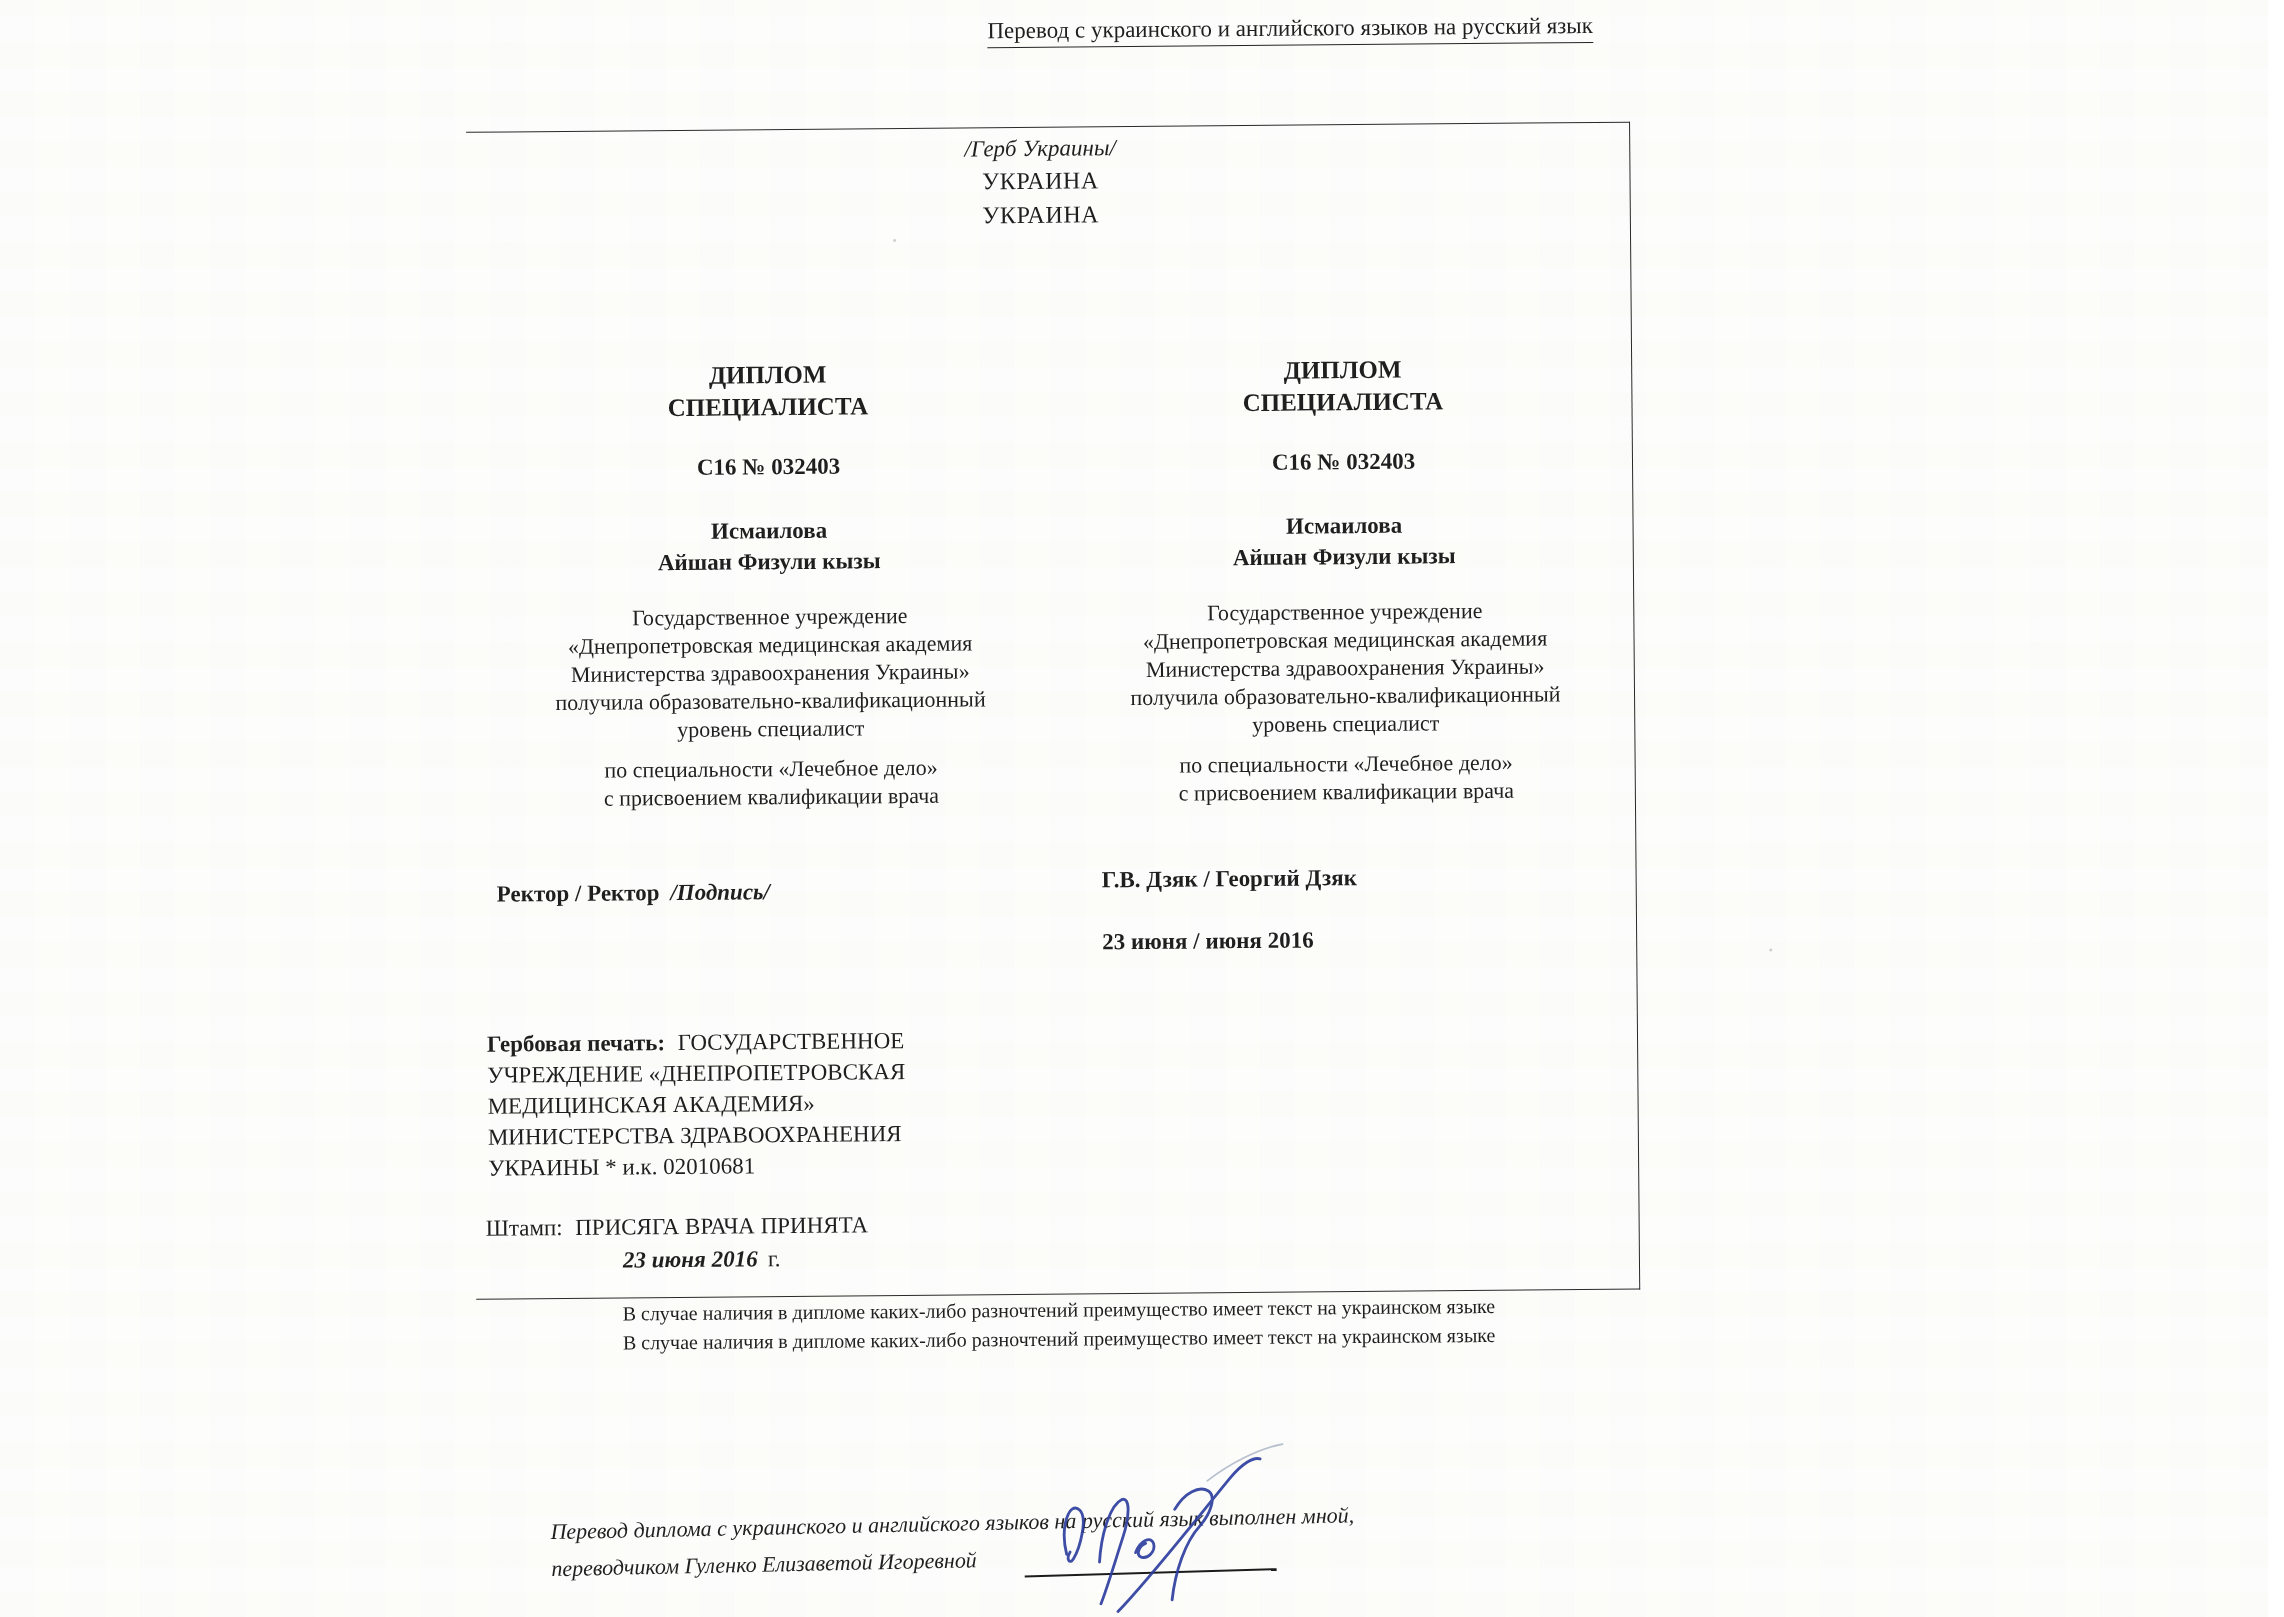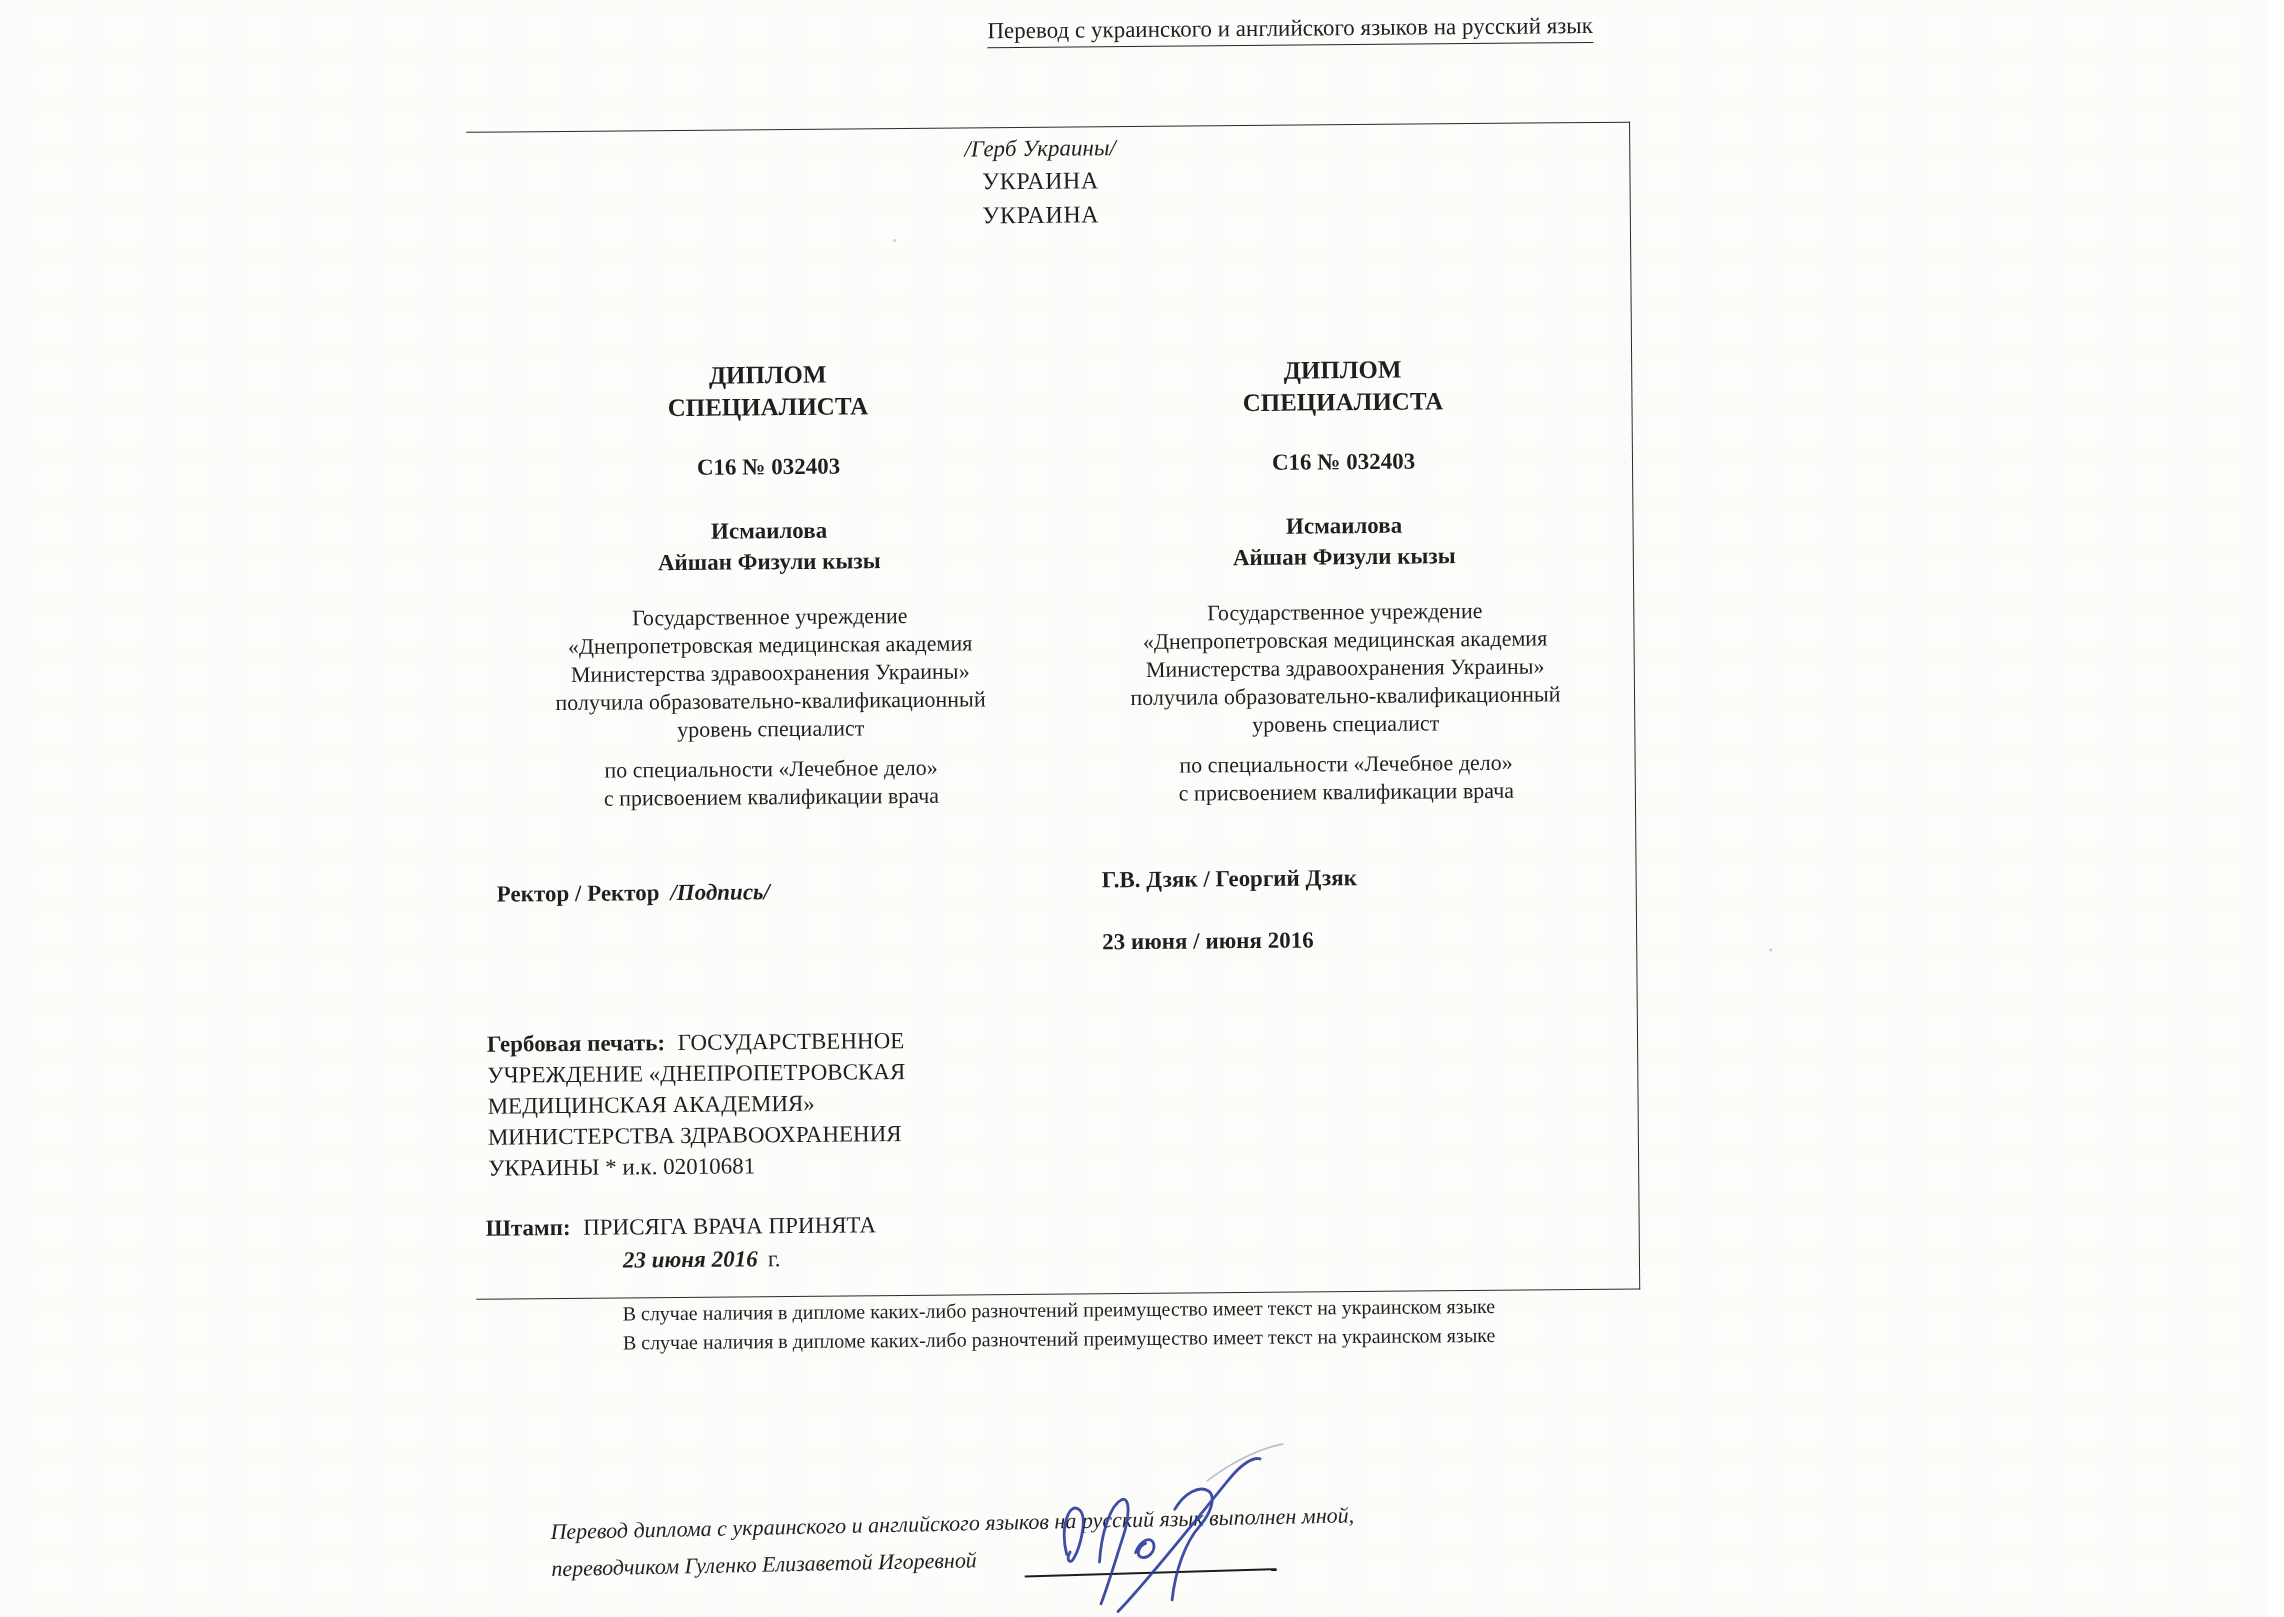--- a/index.html
+++ b/index.html
@@ -44,21 +44,21 @@
   .rector-line{left:496px;top:876px;font-size:23px;font-weight:bold;}
   .rector-line .note{margin-left:5px;font-style:italic;}
   .signerR{left:1101px;top:867px;font-size:23px;font-weight:bold;}
   .dateR{left:1101px;top:929px;font-size:23px;font-weight:bold;}
 
   .seal{left:485px;top:1023px;width:565px;font-size:23px;line-height:31px;}
   .seal .lbl{font-weight:bold;}
   .seal .first{margin-left:6.8px;}
 
   .stamp{left:482px;top:1210px;font-size:23px;}
-  .stamp .lbl{font-weight:bold;}
+  .stamp .lbl{font-weight:normal;}
   .stamp .txt{margin-left:6.8px;}
   .stamp-date{left:619px;top:1243px;font-size:23px;}
   .stamp-date .d{font-weight:bold;font-style:italic;}
   .stamp-date .sfx{margin-left:4.5px;}
 
   .disc1{left:472px;top:1298px;width:1165px;font-size:20px;}
   .disc2{left:472px;top:1327px;width:1165px;font-size:20px;}
 
   .translator{left:544px;top:1508px;width:1187px;font-size:22px;font-style:italic;line-height:37px;transform:rotate(-0.7deg);transform-origin:0 0;}
   .sig-underline{left:1018px;top:1572px;width:252px;height:2.3px;background:#1c1c1c;transform:rotate(-1.2deg);}

